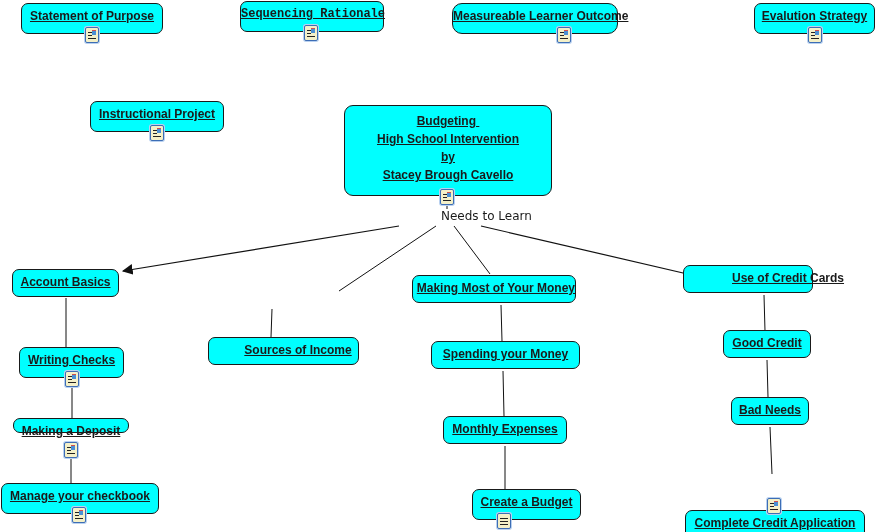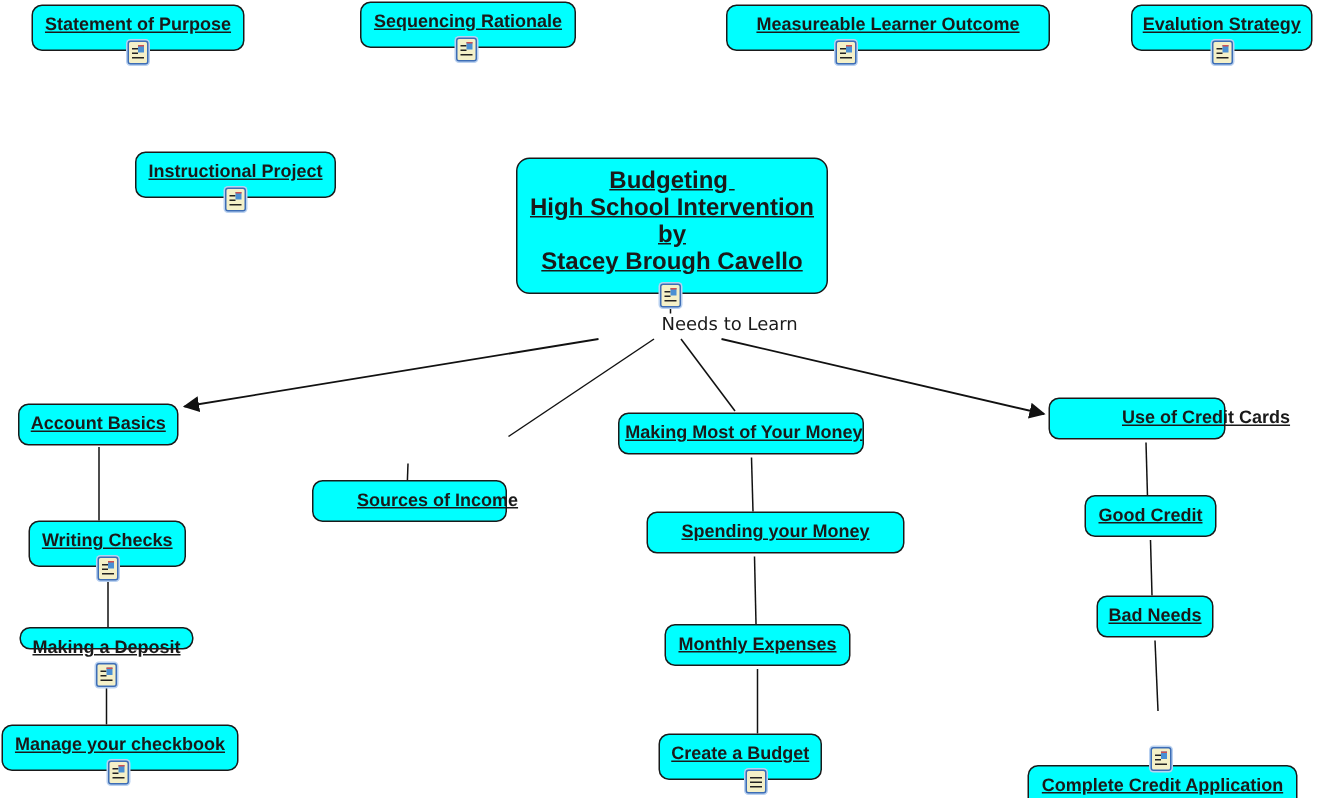--- a/index.html
+++ b/index.html
@@ -7,21 +7,21 @@
          font-family: "Liberation Sans", sans-serif; }
   #canvas { position: absolute; left: 0; top: 0; width: 879px; height: 532px; }
   #links { position: absolute; left: 0; top: 0; width: 879px; height: 532px; }
   .node {
     position: absolute; box-sizing: border-box;
     background: #00ffff; border: 1px solid #1a1a1a; border-radius: 7px;
     color: #1a1a1a; font-weight: bold; font-size: 12px; text-align: center;
     line-height: 15px; padding-top: 5px; cursor: pointer;
   }
   .node .label { text-decoration: underline; white-space: nowrap; }
-  .node.main { font-size: 16px; line-height: 18px; padding-top: 6px; border-radius: 9px; }
+  .node.main { font-size: 12px; line-height: 18px; padding-top: 6px; border-radius: 9px; }
   .node.main .label { white-space: pre; display: block; }
   .res-icon {
     position: absolute; width: 14px; height: 16px; box-sizing: border-box;
     background: #f4f0c8; border: 1px solid #3d6db5; border-radius: 2px;
     box-shadow: 0 0 0 1px #b9d1f0;
   }
   .res-icon .ln { position: absolute; left: 2px; height: 1px; background: #222; }
   .res-icon .pic { position: absolute; right: 2px; top: 2px; width: 4px; height: 4px;
                    background: #4a8fd4; border-top: 1px solid #d05050; }
   .link-label {
@@ -58,24 +58,24 @@
     <line x1="505" y1="446" x2="505" y2="489" stroke="#111"></line>
 
     <line x1="764" y1="295" x2="765" y2="331" stroke="#111"></line>
     <line x1="767" y1="360" x2="768" y2="397" stroke="#111"></line>
     <line x1="770" y1="427" x2="772" y2="474" stroke="#111"></line>
   </svg>
 
   <div class="node" style="left:21px;top:3px;width:142px;height:31px;">
     <span class="label">Statement of Purpose</span>
   </div>
-  <div class="node" style="left:240px;top:1px;width:144px;height:31px;">
+  <div class="node" style="left:240px;top:1px;width:144px;height:31px;font-family:Liberation Mono, monospace;">
     <span class="label">Sequencing Rationale</span>
   </div>
-  <div class="node" style="left:484px;top:3px;width:216px;height:31px;">
+  <div class="node" style="left:452px;top:3px;width:166px;height:31px;border-radius:10px;">
     <span class="label">Measureable Learner Outcome</span>
   </div>
   <div class="node" style="left:90px;top:101px;width:134px;height:31px;">
     <span class="label">Instructional Project</span>
   </div>
   <div class="node" style="left:754px;top:3px;width:121px;height:31px;">
     <span class="label">Evalution Strategy</span>
   </div>
 
   <div class="node main" style="left:344px;top:105px;width:208px;height:91px;">
@@ -93,38 +93,38 @@
   <div class="node" style="left:19px;top:347px;width:105px;height:31px;">
     <span class="label">Writing Checks</span>
   </div>
   <div class="node" style="left:13px;top:418px;width:116px;height:15px;">
     <span class="label">Making a Deposit</span>
   </div>
   <div class="node" style="left:1px;top:483px;width:158px;height:31px;">
     <span class="label">Manage your checkbook</span>
   </div>
 
-  <div class="node" style="left:208px;top:320px;width:130px;height:28px;padding-left:29px;">
+  <div class="node" style="left:208px;top:337px;width:151px;height:28px;padding-left:29px;">
     <span class="label">Sources of Income</span>
   </div>
 
   <div class="node" style="left:412px;top:275px;width:164px;height:28px;text-align:right;">
     <span class="label">Making Most of Your Money</span>
   </div>
-  <div class="node" style="left:431px;top:341px;width:172px;height:28px;">
+  <div class="node" style="left:431px;top:341px;width:149px;height:28px;">
     <span class="label">Spending your Money</span>
   </div>
   <div class="node" style="left:443px;top:416px;width:124px;height:28px;">
     <span class="label">Monthly Expenses</span>
   </div>
-  <div class="node" style="left:439px;top:489px;width:109px;height:31px;">
+  <div class="node" style="left:472px;top:489px;width:109px;height:31px;">
     <span class="label">Create a Budget</span>
   </div>
 
-  <div class="node" style="left:699px;top:265px;width:118px;height:28px;padding-left:48px;">
+  <div class="node" style="left:683px;top:265px;width:130px;height:28px;padding-left:48px;">
     <span class="label">Use of Credit Cards</span>
   </div>
   <div class="node" style="left:723px;top:330px;width:88px;height:28px;">
     <span class="label">Good Credit</span>
   </div>
   <div class="node" style="left:731px;top:397px;width:78px;height:28px;">
     <span class="label">Bad Needs</span>
   </div>
   <div class="node" style="left:685px;top:474px;width:180px;height:31px;margin-top:36px;">
     <span class="label">Complete Credit Application</span>

